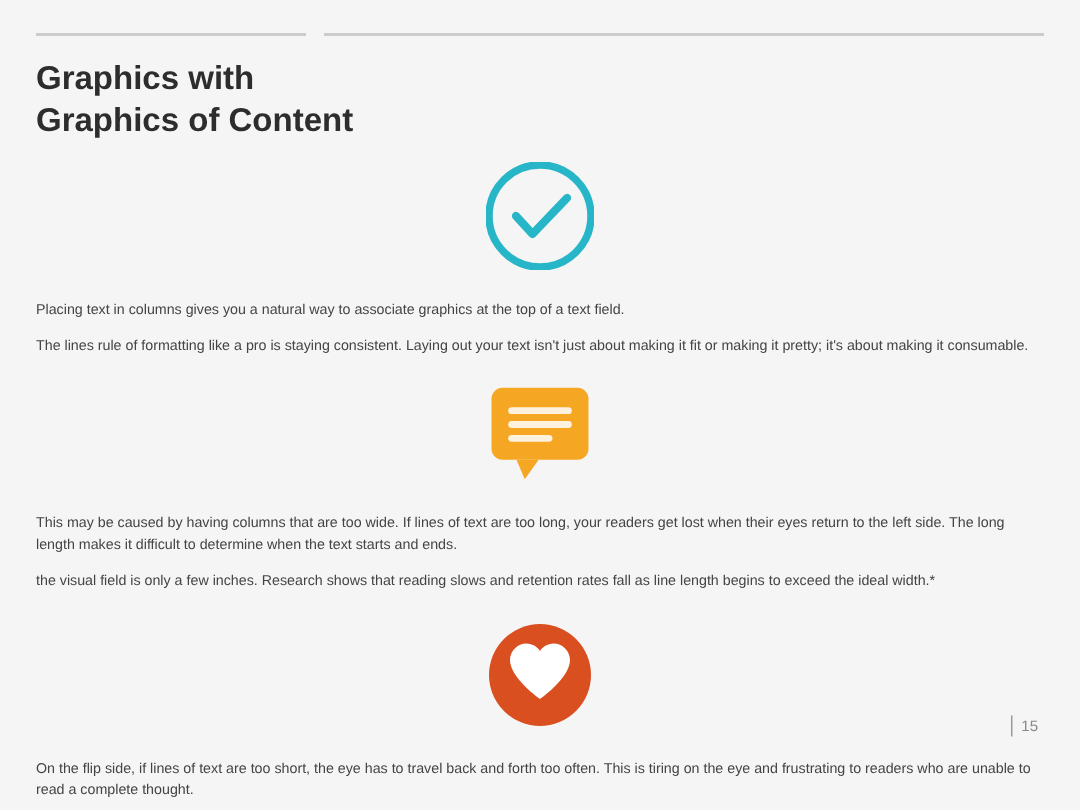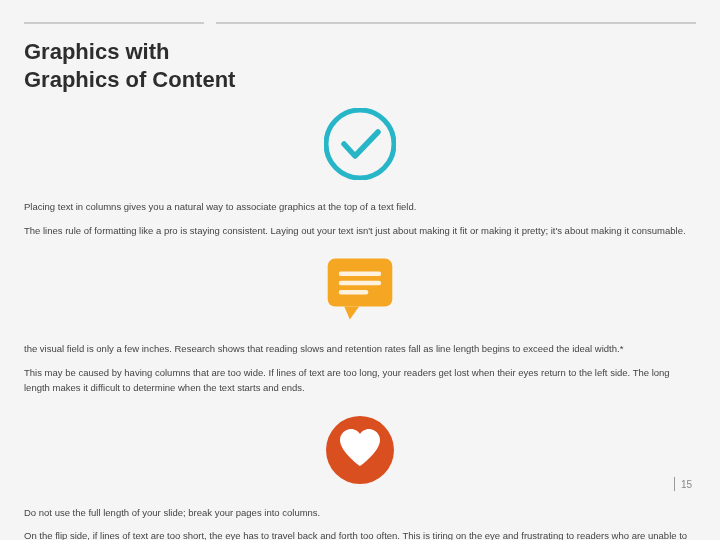--- a/index.html
+++ b/index.html
@@ -156,36 +156,35 @@
           <rect x="4" y="2" width="70" height="52" rx="8" ry="8" fill="#f5a623"></rect>
 
           <rect x="16" y="16" width="46" height="5" rx="2.5" fill="#fff" opacity="0.85"></rect>
           <rect x="16" y="26" width="46" height="5" rx="2.5" fill="#fff" opacity="0.85"></rect>
           <rect x="16" y="36" width="32" height="5" rx="2.5" fill="#fff" opacity="0.85"></rect>
 
           <polygon points="22,54 38,54 28,68" fill="#f5a623"></polygon>
         </svg>
       </div>
       <div class="col-text">
+        <p>This may be caused by having columns that are too wide. If lines of text are too long, your readers get lost when their eyes return to the left side. The long length makes it difficult to determine when the text starts and ends.</p>
         <p>the visual field is only a few inches. Research shows that reading slows and retention rates fall as line length begins to exceed the ideal width.*</p>
-        <p>This may be caused by having columns that are too wide. If lines of text are too long, your readers get lost when their eyes return to the left side. The long length makes it difficult to determine when the text starts and ends.</p>
       </div>
     </div>
 
     <div class="col">
       <div class="icon-area">
 
         <svg class="icon-heart" viewBox="0 0 72 72" xmlns="http://www.w3.org/2000/svg">
           <circle cx="36" cy="36" r="34" fill="#d94f20"></circle>
 
           <path d="M36,52 C36,52 16,38 16,26 C16,20 21,15 27,15 C31,15 34.5,17.5 36,20 C37.5,17.5 41,15 45,15 C51,15 56,20 56,26 C56,38 36,52 36,52 Z" fill="#fff"></path>
         </svg>
       </div>
       <div class="col-text">
-        <p>Do not use the full length of your slide; break your pages into columns.</p>
         <p>On the flip side, if lines of text are too short, the eye has to travel back and forth too often. This is tiring on the eye and frustrating to readers who are unable to read a complete thought.</p>
       </div>
     </div>
 
   </div>
 
   <div class="footer">
     <div class="footer-divider"></div>
     <span class="footer-page">15</span>
   </div>

